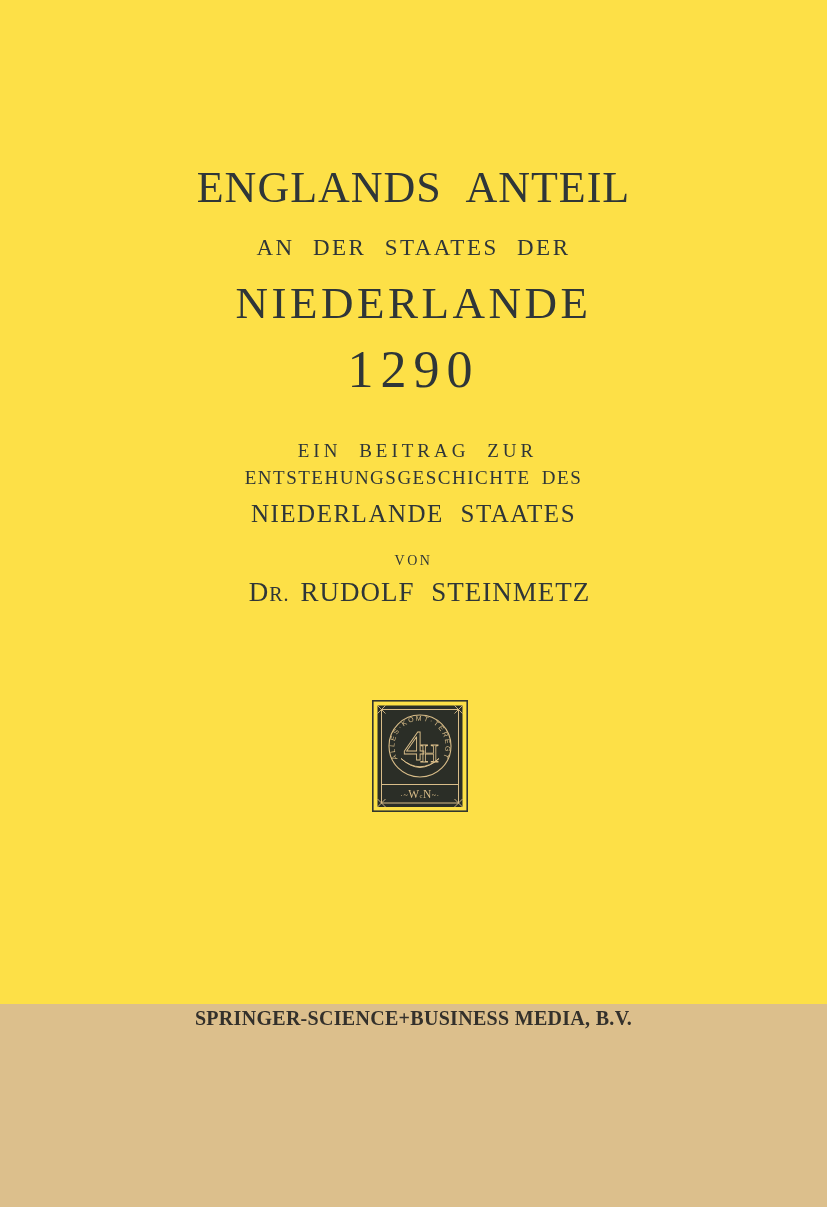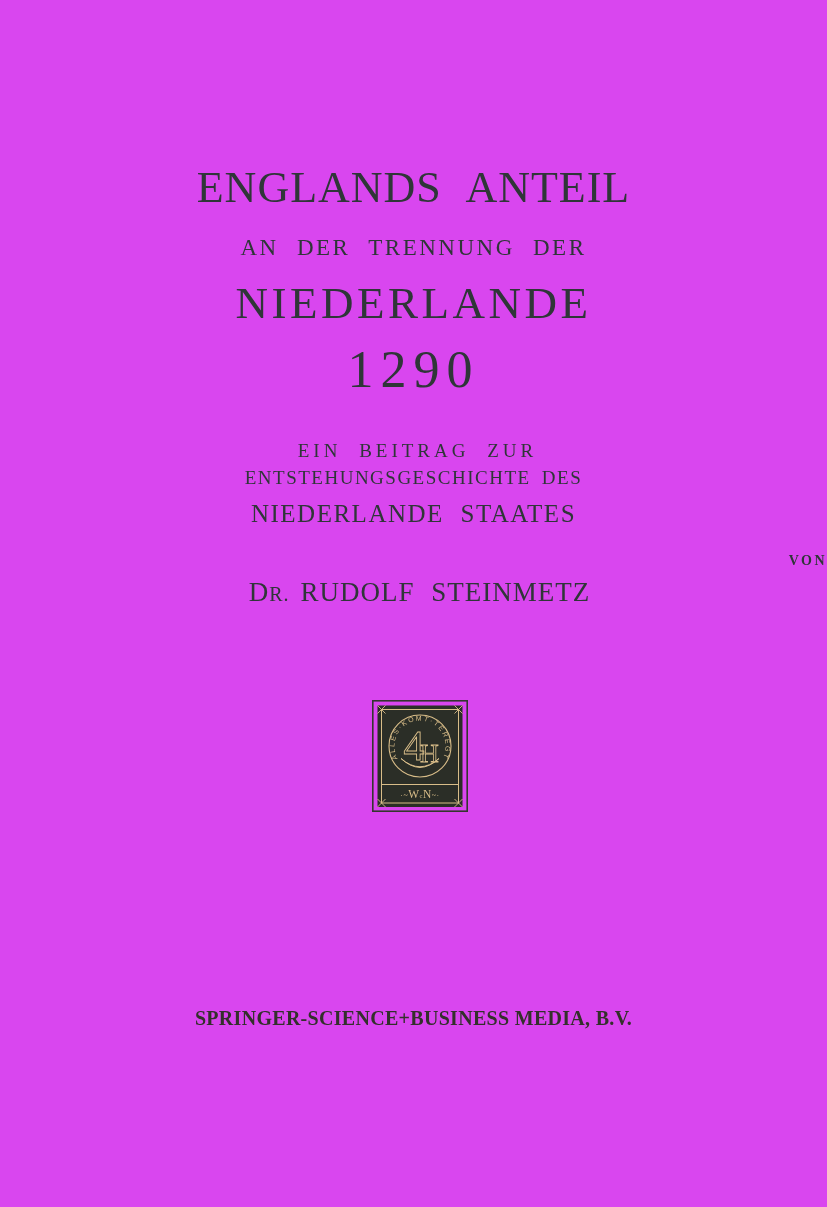--- a/index.html
+++ b/index.html
@@ -4,38 +4,38 @@
 <style>
   html,body{margin:0;padding:0;}
   body{
     width:827px;height:1207px;
     background:#dcbf8c;
     overflow:hidden;
     font-family:"Liberation Serif", serif;
   }
   .page{
     position:relative;
-    width:827px;height:1207px;
-    background:#d946ef;
+    width:827px;height:1004px;
+    background:#fde047;
     color:#2f3638;
   }
   .center{
     position:absolute;left:0;right:0;
     text-align:center;
     white-space:nowrap;
     line-height:1;
   }
   .t1{top:166px;font-size:44px;letter-spacing:1px;word-spacing:14px;}
   .t2{top:236px;font-size:23px;letter-spacing:2.5px;word-spacing:10px;}
   .t3{top:281px;font-size:45px;letter-spacing:3.5px;}
   .year{top:344px;font-size:52px;letter-spacing:7px;}
   .s1{top:441px;font-size:19px;letter-spacing:4px;word-spacing:9px;padding-left:8px;}
   .s2{top:468px;font-size:19px;letter-spacing:1.5px;word-spacing:5px;}
   .s3{top:501px;font-size:25px;letter-spacing:1.5px;word-spacing:9px;}
-  .von{top:554px;font-size:14px;font-weight:700;letter-spacing:2.5px;text-align:right;}
+  .von{top:554px;font-size:14px;font-weight:400;letter-spacing:2.5px;}
   .author{top:579px;font-size:27px;letter-spacing:1px;word-spacing:9px;padding-left:12px;}
   .author .sc{font-size:20px;letter-spacing:1px;}
   .author .rest{margin-left:11px;}
   .publisher{top:1008px;font-size:20px;font-weight:700;letter-spacing:0.3px;color:#33302b;}
   .emblem-wrap{
     position:absolute;left:372px;top:700px;
     width:96px;height:112px;
   }
   .emblem-wrap svg{display:block;}
   .emblem-motto-text{
@@ -44,21 +44,21 @@
   }
   .emblem-mono{font-family:"Liberation Serif", serif;}
   .emblem-band-text{font-family:"Liberation Serif", serif;letter-spacing:0.5px;}
 </style>
 </head>
 <body>
 
 <div class="page">
 
   <div class="center t1">ENGLANDS ANTEIL</div>
-  <div class="center t2">AN DER TRENNUNG DER</div>
+  <div class="center t2">AN DER STAATES DER</div>
   <div class="center t3">NIEDERLANDE</div>
   <div class="center year">1290</div>
 
   <div class="center s1">EIN BEITRAG ZUR</div>
   <div class="center s2">ENTSTEHUNGSGESCHICHTE DES</div>
   <div class="center s3">NIEDERLANDE STAATES</div>
 
   <div class="center von">VON</div>
 
   <div class="center author"><span>D</span><span class="sc">R.</span><span class="rest">RUDOLF STEINMETZ</span></div>

